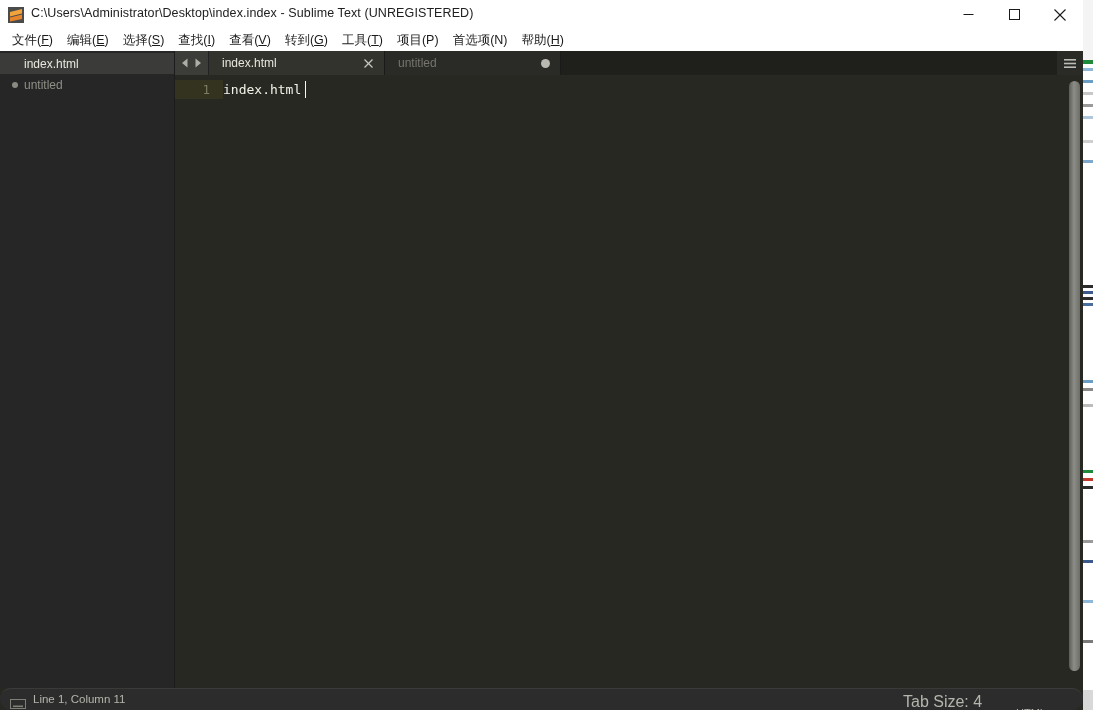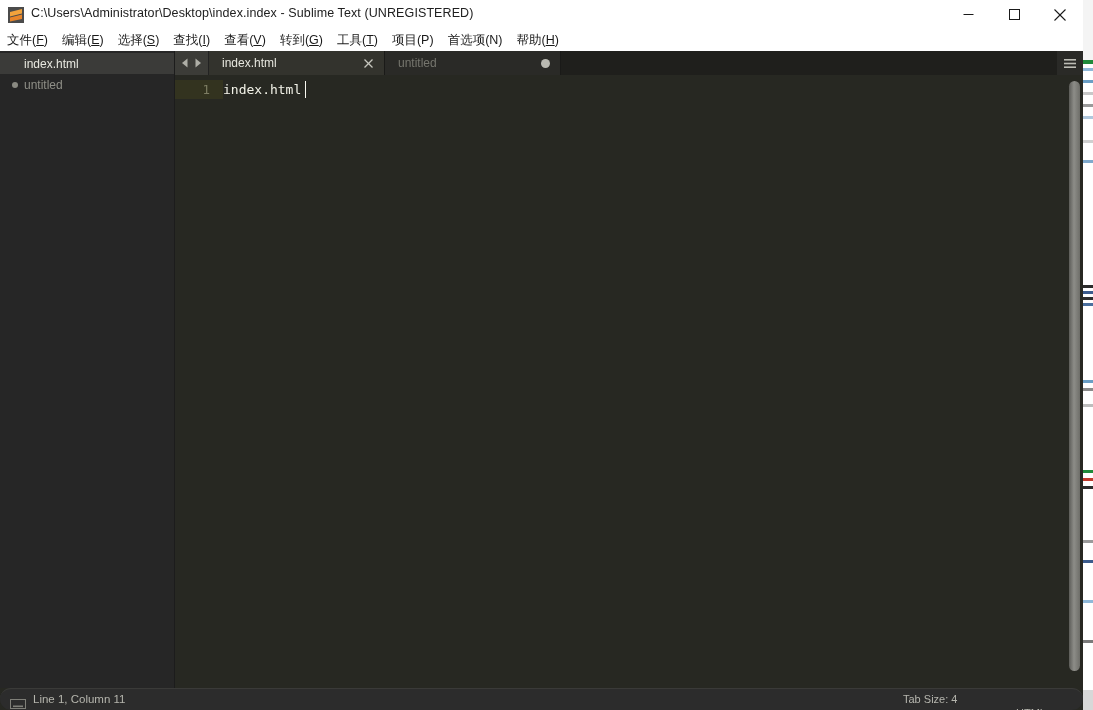--- a/index.html
+++ b/index.html
@@ -85,20 +85,21 @@
 
   
   .menubar {
     position: absolute;
     top: 29px; left: 0;
     width: 1083px;
     height: 22px;
     background: #ffffff;
     display: flex;
     align-items: center;
+    padding-left: 5px;
     box-sizing: border-box;
   }
   .menu-item {
     font-size: 12.5px;
     color: #1a1a1a;
     padding: 2px 7px 3px 7px;
     white-space: nowrap;
     line-height: 14px;
   }
   .menu-item u { text-decoration: underline; }
@@ -312,21 +313,21 @@
   }
   .status-left {
     position: absolute;
     left: 33px; top: 4px;
     font-size: 11.5px;
     color: #b5b5ad;
   }
   .status-tabsize {
     position: absolute;
     left: 903px; top: 4px;
-    font-size: 11px;
+    font-size: 16px;
     color: #b5b5ad;
   }
   .status-syntax {
     position: absolute;
     left: 1016px; top: 18px;
     font-size: 11px;
     color: #b5b5ad;
   }
 </style>
 </head>

